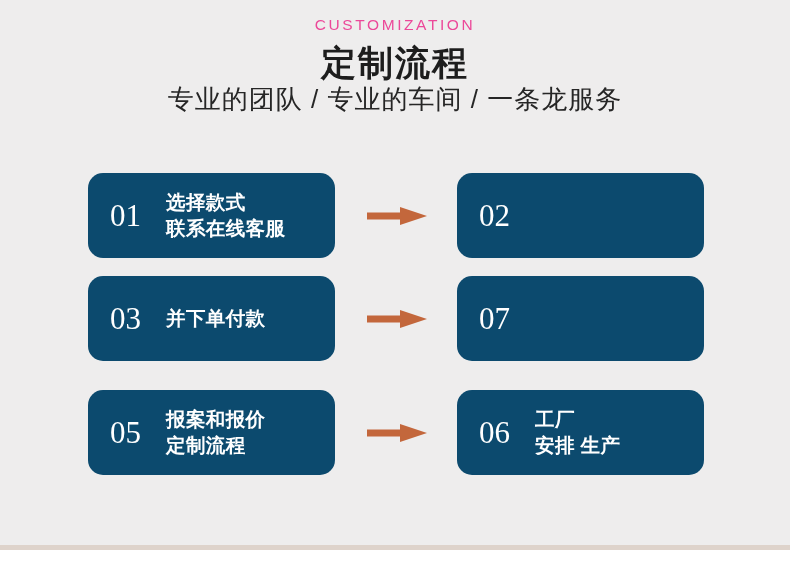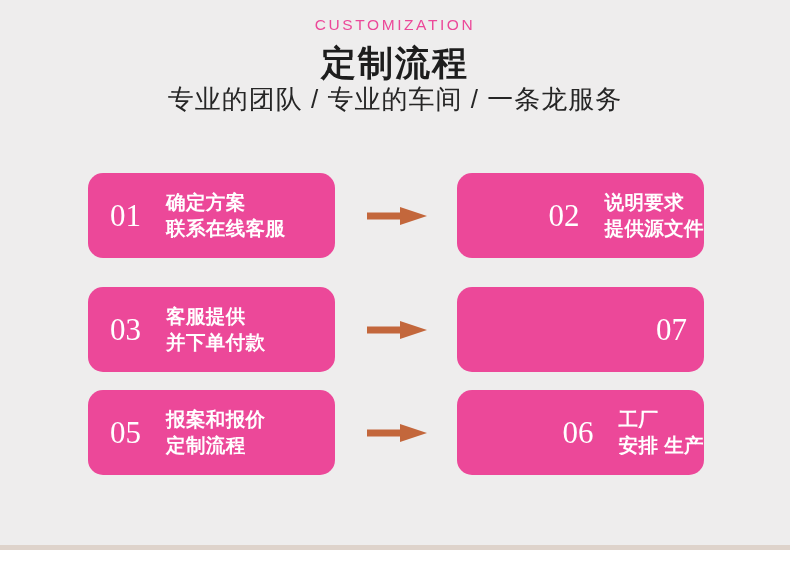--- a/index.html
+++ b/index.html
@@ -84,36 +84,36 @@
     width: 790px;
     height: 312px;
   }
   .step-row {
     position: absolute;
     left: 0;
     width: 790px;
     height: 85px;
   }
   .step-row.r0 { top: 0px; }
-  .step-row.r1 { top: 114px; }
+  .step-row.r1 { top: 103px; }
   .step-row.r2 { top: 217px; }
 
   .card {
     position: absolute;
     top: 0;
     width: 247px;
     height: 85px;
-    background: #ec4899;
+    background: #0c4a6e;
     border-radius: 15px;
     display: flex;
     align-items: center;
     box-sizing: border-box;
   }
   .card.col-left  { left: 88px; }
-  .card.col-right { left: 457px; justify-content: flex-end; }
+  .card.col-right { left: 457px; }
 
   .card-number {
     font-family: "Liberation Serif", "DejaVu Serif", serif;
     font-size: 31px;
     color: #ffffff;
     font-weight: 400;
     margin-left: 22px;
     width: 48px;
     flex: none;
     letter-spacing: 0px;
@@ -156,44 +156,39 @@
     <div class="main-title">定制流程</div>
     <div class="subtitle">专业的团队 / 专业的车间 / 一条龙服务</div>
   </div>
 
   <div class="steps">
 
     <div class="step-row r0">
       <div class="card col-left">
         <span class="card-number">01</span>
         <span class="card-lines">
-          <span class="card-line">确定方案</span>
+          <span class="card-line">选择款式</span>
           <span class="card-line">联系在线客服</span>
         </span>
       </div>
       <div class="arrow">
         <svg width="60" height="18" viewBox="0 0 60 18">
           <rect x="0" y="5.5" width="38" height="7" fill="#c3673c"></rect>
           <polygon points="33,0 60,9 33,18" fill="#c3673c"></polygon>
         </svg>
       </div>
       <div class="card col-right">
         <span class="card-number">02</span>
-        <span class="card-lines">
-          <span class="card-line">说明要求</span>
-          <span class="card-line">提供源文件</span>
-        </span>
       </div>
     </div>
 
     <div class="step-row r1">
       <div class="card col-left">
         <span class="card-number">03</span>
         <span class="card-lines">
-          <span class="card-line">客服提供</span>
           <span class="card-line">并下单付款</span>
         </span>
       </div>
       <div class="arrow">
         <svg width="60" height="18" viewBox="0 0 60 18">
           <rect x="0" y="5.5" width="38" height="7" fill="#c3673c"></rect>
           <polygon points="33,0 60,9 33,18" fill="#c3673c"></polygon>
         </svg>
       </div>
       <div class="card col-right">

